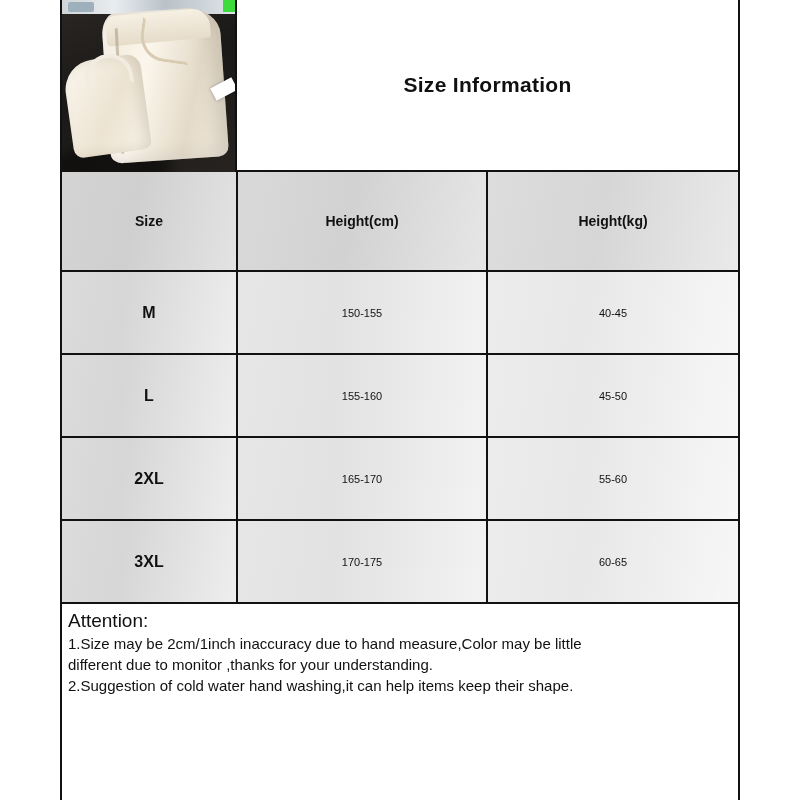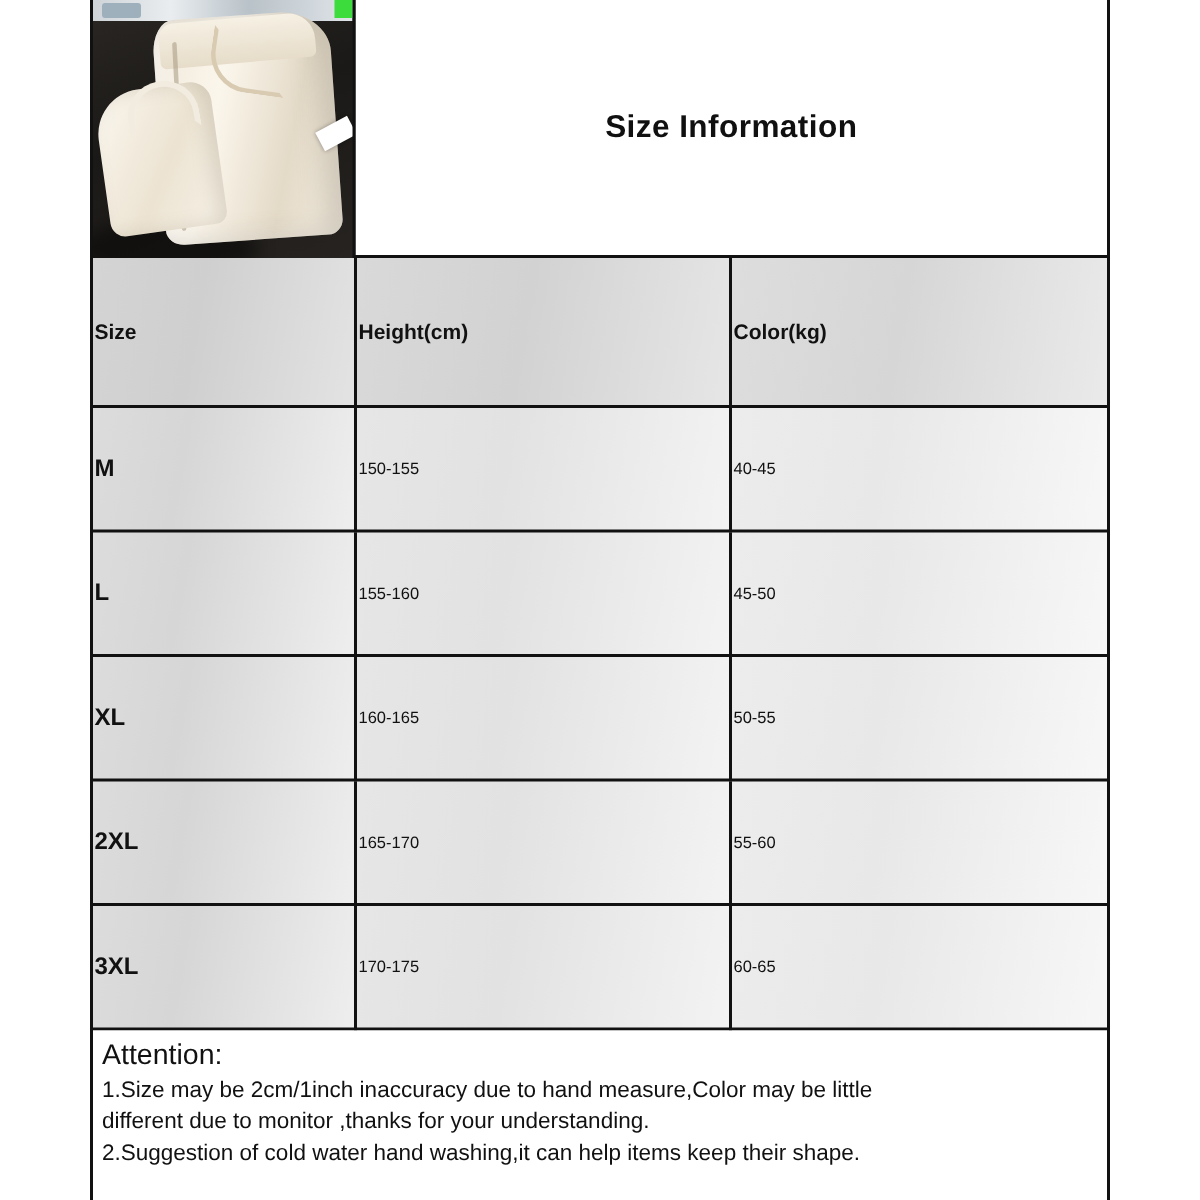--- a/index.html
+++ b/index.html
@@ -191,21 +191,21 @@
     border-collapse: collapse;
     table-layout: fixed;
   }
   .size-table col.c1 { width: 175px; }
   .size-table col.c2 { width: 250px; }
   .size-table col.c3 { width: 251px; }
 
   .size-table th, .size-table td {
     border-bottom: 2px solid #111;
     border-right: 2px solid #111;
-    text-align: left;
+    text-align: center;
     vertical-align: middle;
     font-size: 14px;
     color: #111;
   }
   .size-table th:last-child, .size-table td:last-child {
     border-right: none;
   }
 
   .hdr-size {
     height: 96px;
@@ -291,38 +291,33 @@
     <table class="size-table">
       <colgroup>
         <col class="c1">
           <col class="c2">
           <col class="c3">
       </colgroup>
       <thead>
         <tr>
           <th class="hdr-size">Size</th>
           <th class="hdr-mid">Height(cm)</th>
-          <th class="hdr-right">Color(kg)</th>
+          <th class="hdr-right">Height(kg)</th>
         </tr>
       </thead>
       <tbody>
         <tr>
           <td class="size-cell">M</td>
           <td class="val-cell">150-155</td>
           <td class="val-cell right">40-45</td>
         </tr>
         <tr>
           <td class="size-cell">L</td>
           <td class="val-cell">155-160</td>
           <td class="val-cell right">45-50</td>
-        </tr>
-        <tr>
-          <td class="size-cell">XL</td>
-          <td class="val-cell">160-165</td>
-          <td class="val-cell right">50-55</td>
         </tr>
         <tr>
           <td class="size-cell">2XL</td>
           <td class="val-cell">165-170</td>
           <td class="val-cell right">55-60</td>
         </tr>
         <tr>
           <td class="size-cell">3XL</td>
           <td class="val-cell">170-175</td>
           <td class="val-cell right">60-65</td>

